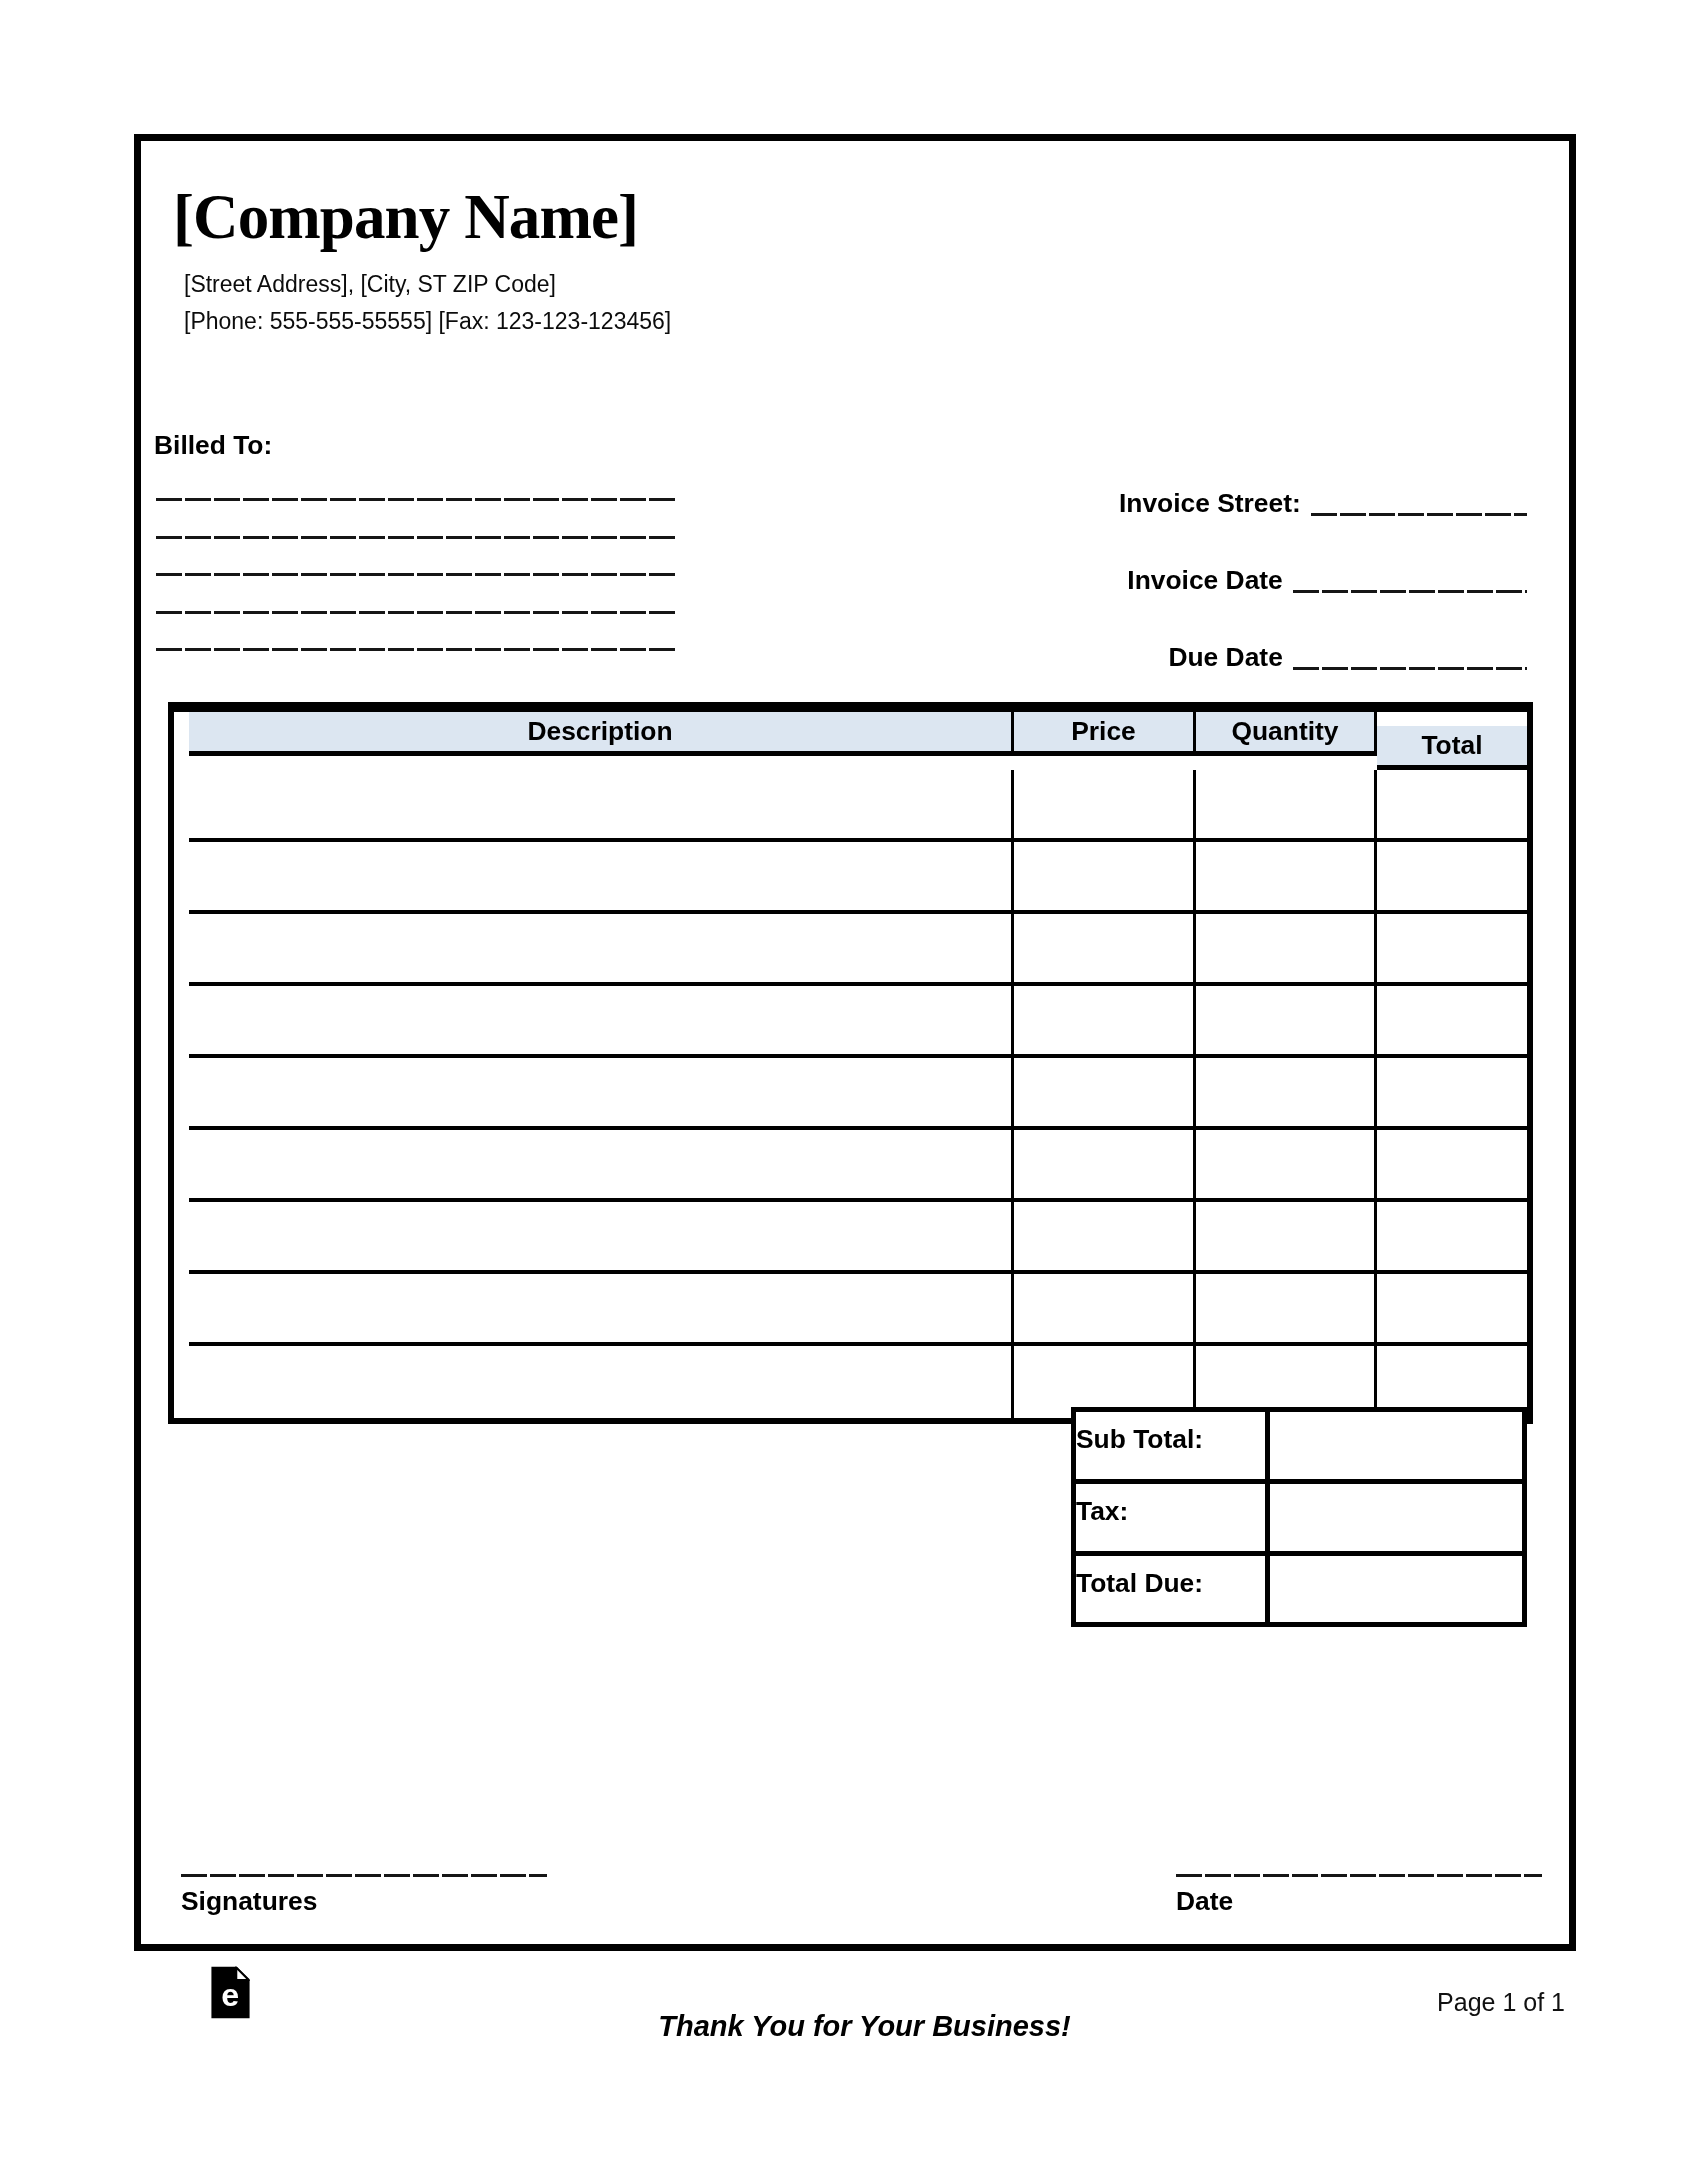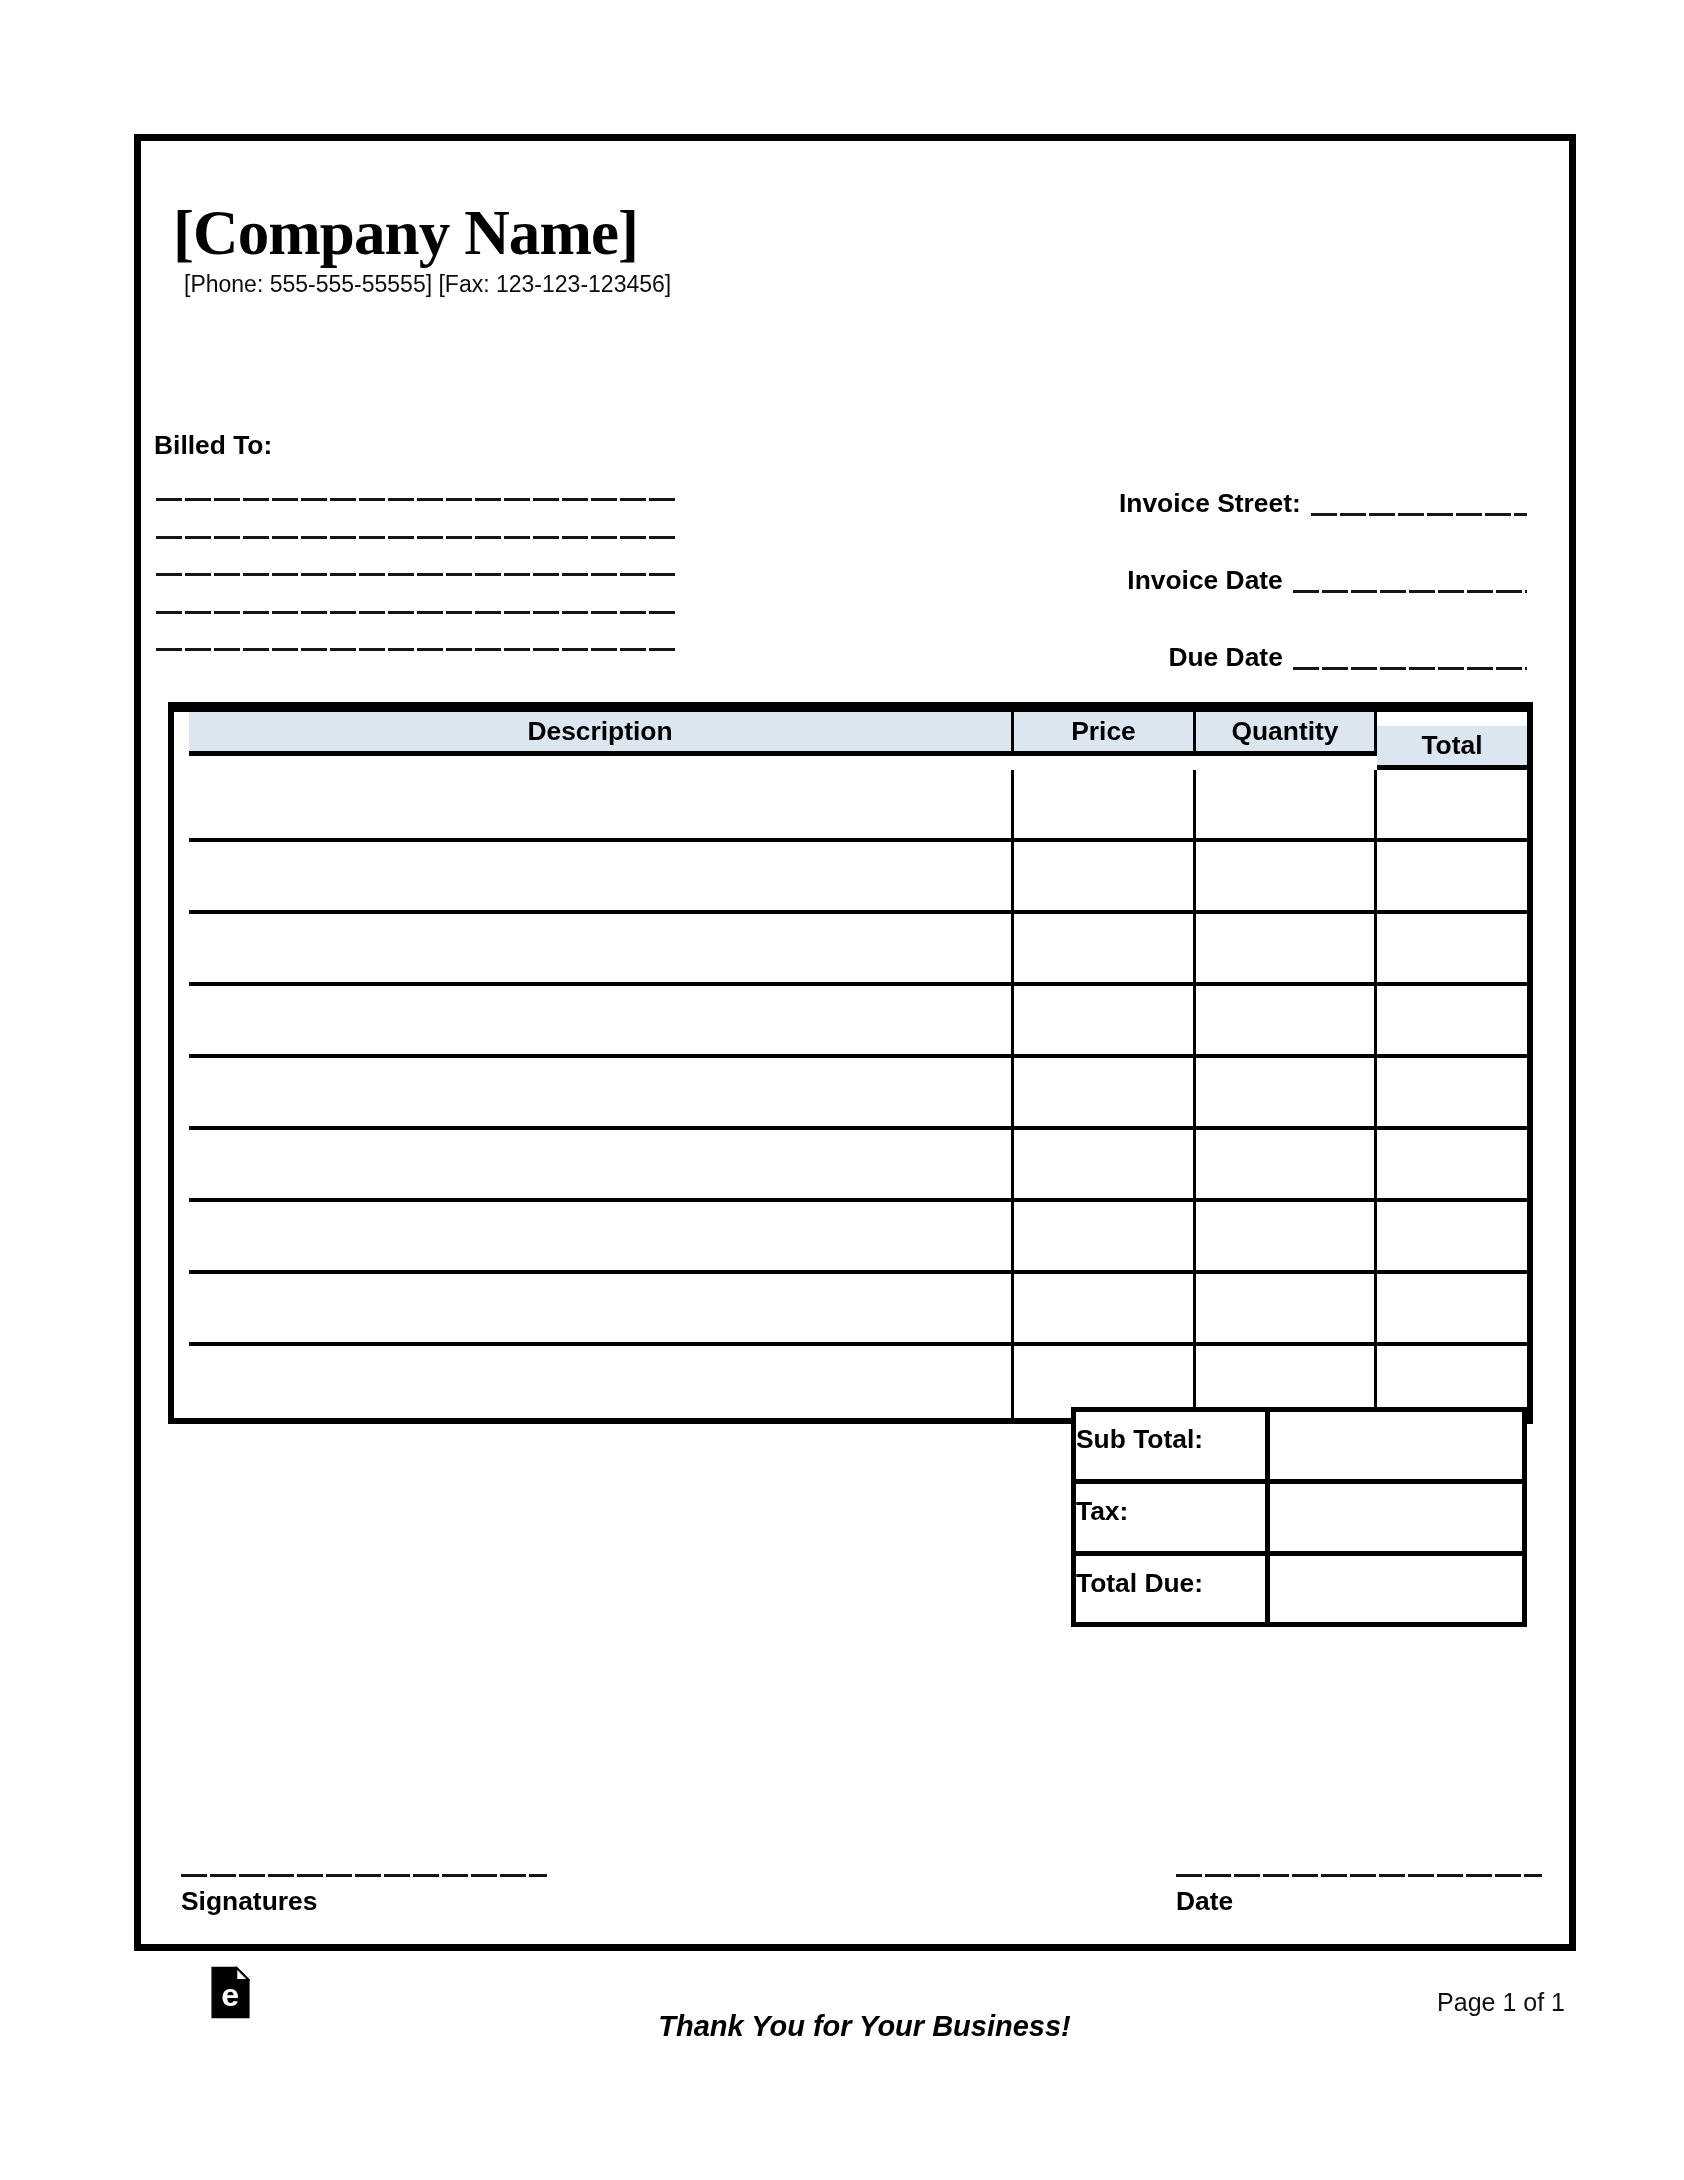--- a/index.html
+++ b/index.html
@@ -9,21 +9,21 @@
     font-family:"Liberation Sans", sans-serif; color:#000;
   }
   .doc-frame {
     position:absolute; left:134px; top:134px; width:1442px; height:1817px;
     border:7.7px solid #000; background:#fff;
   }
   
   .company-name {
     position:absolute; left:173px; top:181px;
     font-family:"Liberation Serif", serif; font-weight:bold; font-size:63px;
-    letter-spacing:-0.9px; white-space:nowrap;margin-top:16px;
+    letter-spacing:-0.9px; white-space:nowrap;
   }
   .company-address {
     position:absolute; left:184px; top:266px;
     font-size:23px; line-height:37px; color:#0c0c0c; white-space:nowrap;
   }
   
   .billed-to-label {
     position:absolute; left:154px; top:430px;
     font-size:26.4px; font-weight:bold;
   }
@@ -92,20 +92,21 @@
     white-space:nowrap;
   }
 </style>
 </head>
 <body>
 
 <div class="doc-frame"></div>
 
 <div class="company-name">[Company Name]</div>
 <div class="company-address">
+  <div>[Street Address], [City, ST ZIP Code]</div>
   <div>[Phone: 555-555-55555] [Fax: 123-123-123456]</div>
 </div>
 
 <div class="billed-to-label">Billed To:</div>
 <div class="blank-line bt-line" style="top:498px"></div>
 <div class="blank-line bt-line" style="top:536px"></div>
 <div class="blank-line bt-line" style="top:573px"></div>
 <div class="blank-line bt-line" style="top:611px"></div>
 <div class="blank-line bt-line" style="top:648px"></div>
 

